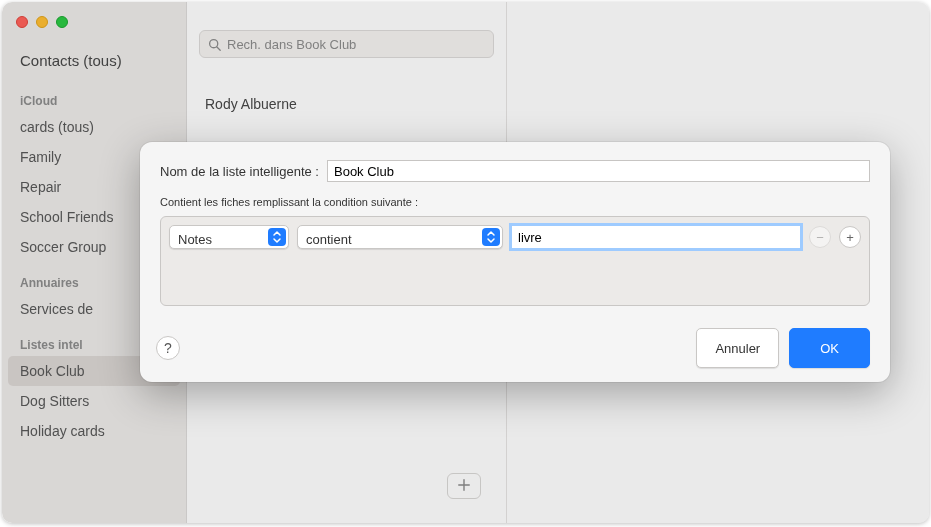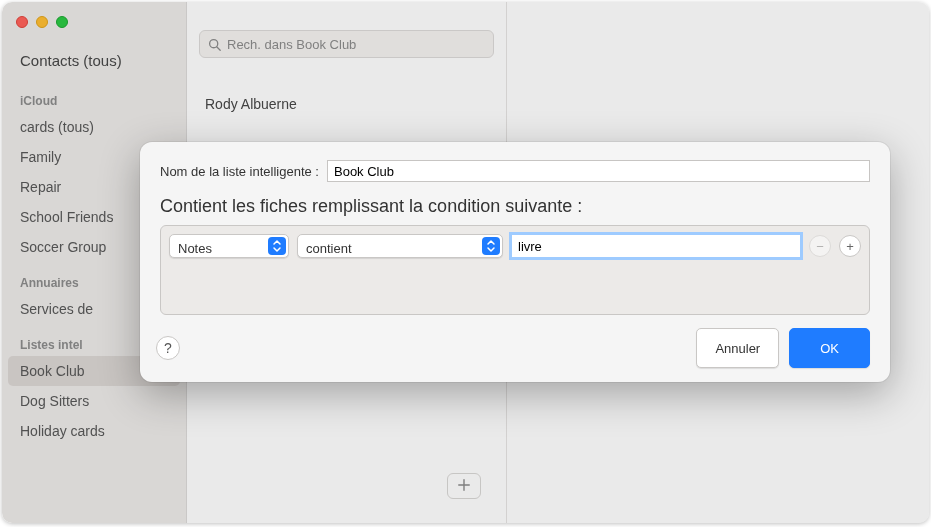--- a/index.html
+++ b/index.html
@@ -83,21 +83,21 @@
     margin-left: 48px;
   }
   .row { display: flex; align-items: center; gap: 8px; }
   .lbl { font-size: 13px; color: #333; }
   .name-input {
     flex: 1; height: 22px;
     border: 1px solid #c7c5c3; border-radius: 0;
     background: #fff; padding: 0 6px;
     font-size: 13px;
   }
-  .cond-label { margin-top: 14px; font-size: 18px; }
+  .cond-label { margin-top: 14px; font-size: 11px; }
   .rulebox {
     margin-top: 8px;
     border: 1px solid #c9c7c5; border-radius: 6px;
     background: #eceae8;
     height: 90px;
     padding: 8px;
   }
   .rule-row { display: flex; align-items: center; gap: 8px; }
   .popup {
     position: relative;

